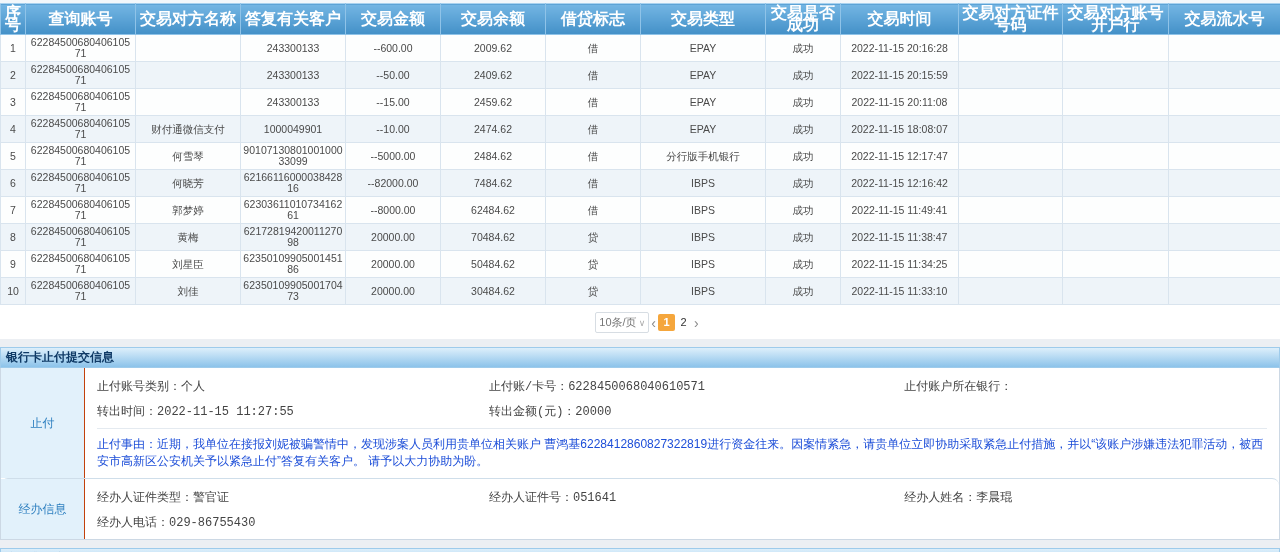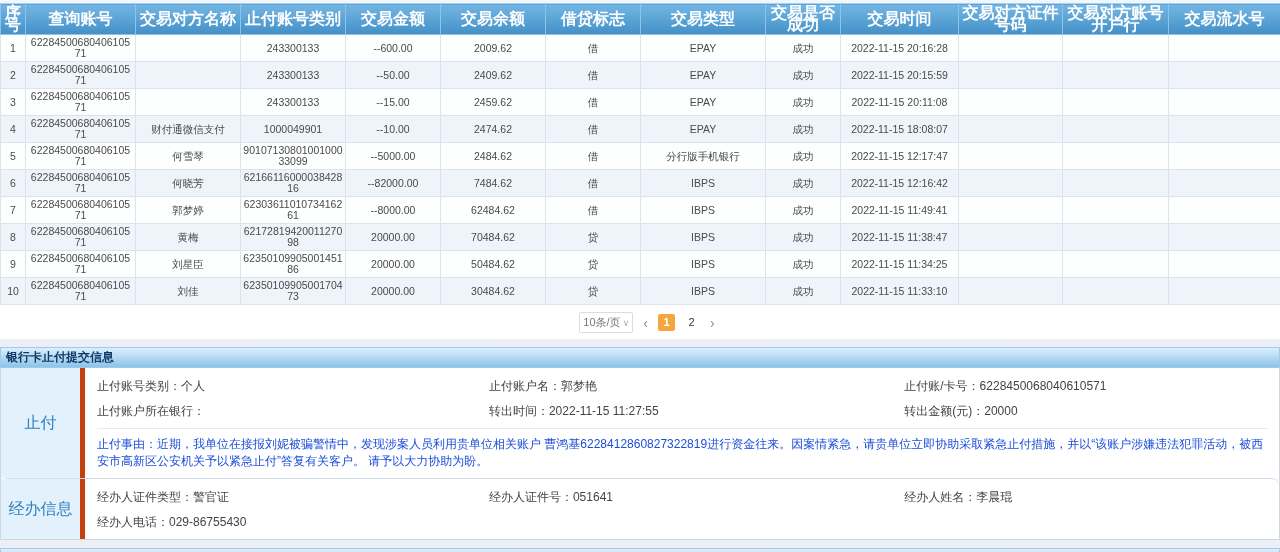--- a/index.html
+++ b/index.html
@@ -25,21 +25,21 @@
     font-size:10.5px; line-height:11px; color:#4a4a4a;
     padding:2px 2px; border:1px solid #d9e4ee;
     text-align:center; word-break:break-all; vertical-align:middle;
   }
   table.grid tbody tr:nth-child(even) td { background:#eef4f9; }
   table.grid tbody tr:nth-child(odd) td { background:#fdfefe; }
 
   
   .pager {
     display:flex; justify-content:center; align-items:center;
-    gap:8px; padding:7px 0 6px 16px; background:#fff;
+    padding:7px 0 6px 16px; background:#fff;
   }
   .page-size {
     display:inline-flex; align-items:center; gap:2px;
     width:54px; overflow:hidden; white-space:nowrap;
     border:1px solid #d7dde3; border-radius:2px;
     font-size:11px; color:#777; padding:2px 3px; background:#fff; cursor:pointer;
   }
   .page-size .caret { font-size:9px; color:#aaa; }
   .pg-arrow { color:#8a8a8a; font-size:14px; line-height:16px; cursor:pointer; padding:0 2px; }
   .pg-num {
@@ -54,28 +54,29 @@
     background:linear-gradient(#ddeffb,#8cc3ea);
     border:1px solid #9ecbeb;
     color:#0f3a66; font-size:12px; font-weight:bold;
     padding-left:5px;
   }
   .section-box { border:1px solid #ccd8e4; border-top:none; background:#fff; }
   .group { display:flex; }
   .group + .group { border-top:1px solid #cfdeea;border-radius:7px; }
   .group-label {
     width:84px; flex:0 0 84px;
-    background:#e2f1fb; color:#2f80c0; font-size:16px;
+    background:#e2f1fb; color:#2f80c0; font-size:12px;
     display:flex; align-items:center; justify-content:center;
-    border-right:5px solid #c2410c;
+    border-right:1px solid #c2410c;
   }
   .group-content { flex:1; padding:0 12px; }
   .fields-grid {
     display:grid; grid-template-columns:33.5% 35.5% 31%;
     padding:4px 0 6px 0;
+    font-family:Liberation Mono, monospace;
   }
   .fields-grid span { font-size:12px; color:#444; padding:6px 4px 2px 0; }
   .reason {
     border-top:1px solid #e4eaf0;
     font-size:12px; color:#1d4ed8; line-height:17px; padding:7px 2px 8px 0;
   }
 </style>
 </head>
 <body>
 
@@ -95,21 +96,21 @@
     <col style="width:118px">
       <col style="width:104px">
       <col style="width:106px">
     <col style="width:112px">
   </colgroup>
   <thead>
       <tr>
         <th>序号</th>
         <th>查询账号</th>
         <th>交易对方名称</th>
-        <th>止付账号类别</th>
+        <th>答复有关客户</th>
         <th>交易金额</th>
         <th>交易余额</th>
         <th>借贷标志</th>
         <th>交易类型</th>
         <th>交易是否成功</th>
         <th>交易时间</th>
         <th>交易对方证件号码</th>
         <th>交易对方账号开户行</th>
         <th>交易流水号</th>
       </tr>
@@ -282,21 +283,20 @@
 <div class="gap"></div>
 
 <div>
   <div class="section-bar">银行卡止付提交信息</div>
   <div class="section-box">
     <div class="group">
       <div class="group-label">止付</div>
       <div class="group-content">
         <div class="fields-grid">
           <span>止付账号类别：个人</span>
-          <span>止付账户名：郭梦艳</span>
           <span>止付账/卡号：6228450068040610571</span>
           <span>止付账户所在银行：</span>
           <span>转出时间：2022-11-15 11:27:55</span>
           <span>转出金额(元)：20000</span>
         </div>
         <div class="reason">止付事由：近期，我单位在接报刘妮被骗警情中，发现涉案人员利用贵单位相关账户 曹鸿基6228412860827322819进行资金往来。因案情紧急，请贵单位立即协助采取紧急止付措施，并以“该账户涉嫌违法犯罪活动，被西安市高新区公安机关予以紧急止付”答复有关客户。 请予以大力协助为盼。</div>
       </div>
     </div>
     <div class="group">
       <div class="group-label">经办信息</div>

